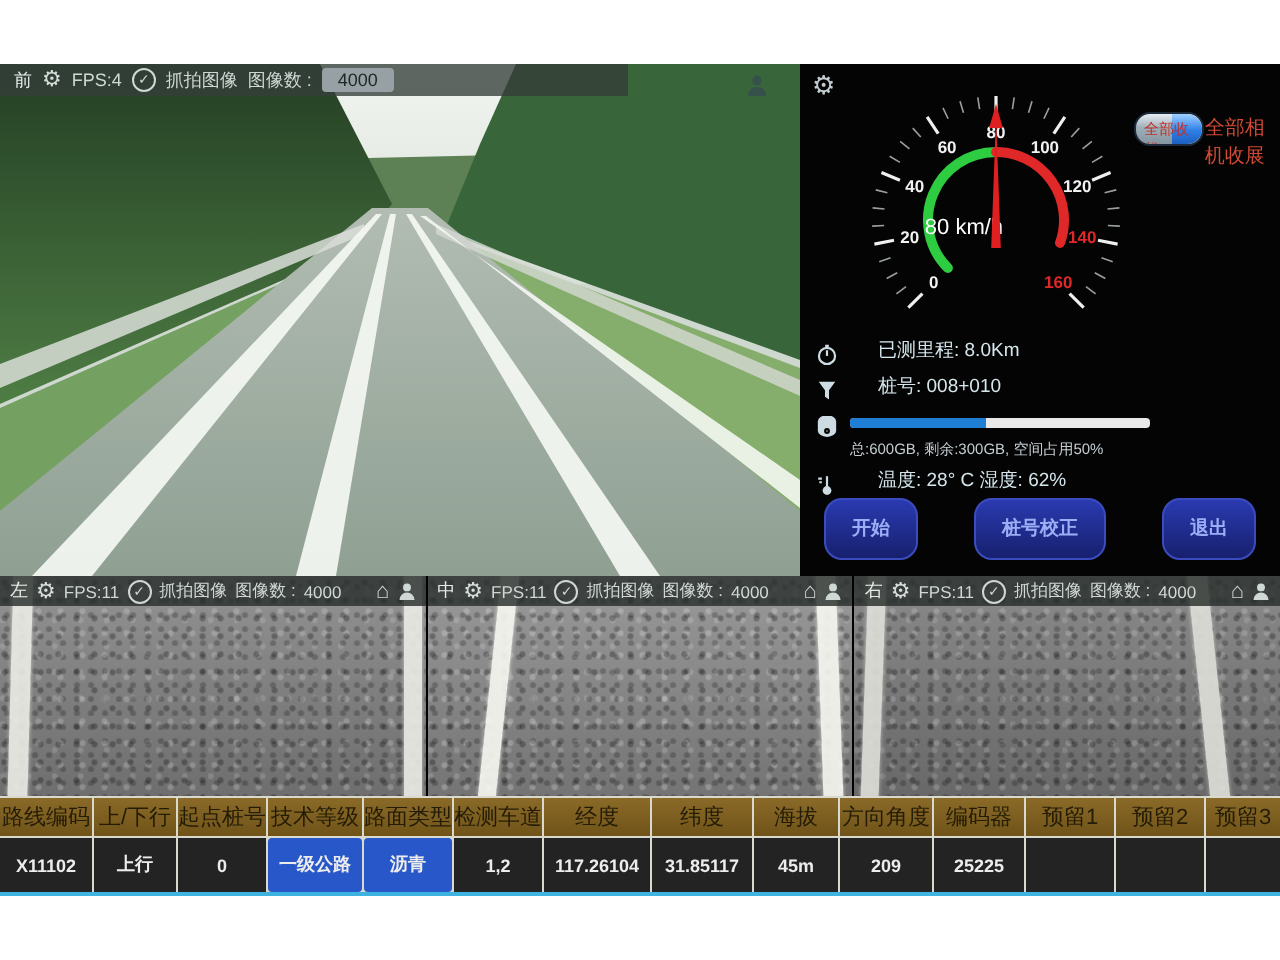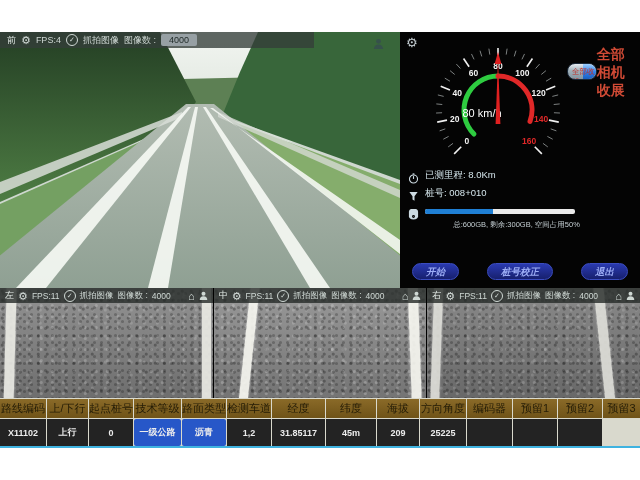--- a/index.html
+++ b/index.html
@@ -29,35 +29,35 @@
   .control-panel{position:relative;width:240px;height:256px;background:#040404;color:#d5e6ec;}
   .panel-gear{position:absolute;left:6px;top:3px;font-size:13px;color:#c2cbd0;cursor:pointer;}
   #gauge{position:absolute;left:10px;top:0px;}
   .toggles{position:absolute;right:3px;top:11px;width:70px;display:flex;flex-direction:column;gap:10px;}
   .toggle-block{display:flex;flex-direction:row;align-items:center;}
   .toggle-pill{position:relative;width:58px;height:15px;border-radius:8px;border:1px solid #1c2a3a;cursor:pointer;
     background:linear-gradient(180deg,#e8edf2 0%,#9fb0ba 45%,#8595a0 100%);overflow:hidden;}
   .toggle-pill::after{content:"";position:absolute;right:0;top:0;width:45%;height:100%;
     background:linear-gradient(180deg,#9fd0ff 0%,#2f7fe8 55%,#1b5fc0 100%);border-radius:0 8px 8px 0;}
   .pill-knob{position:absolute;left:4px;top:3px;z-index:2;font-size:7.5px;color:#c03028;letter-spacing:0;}
-  .toggle-label{margin-top:3px;font-size:14px;color:#cf4a35;font-weight:bold;}
+  .toggle-label{margin-top:14px;font-size:10px;color:#cf4a35;}
   .info-rows{position:absolute;left:8px;top:134px;width:200px;}
   .info-row{display:flex;align-items:center;gap:6px;height:18px;}
   .info-icon{width:11px;height:11px;color:#cddbe2;flex:0 0 11px;}
   .info-icon svg{width:100%;height:100%;fill:none;stroke:currentColor;stroke-width:1.2;}
   .info-icon svg .fill{fill:currentColor;stroke:none;}
-  .info-text{font-size:9.5px;color:#d5e6ec;}
+  .info-text{font-size:9.5px;color:#d5e6ec;margin-left:14px;}
   .progress{width:150px;height:5px;background:#e9e9e9;border-radius:2px;overflow:hidden;margin-top:1px;}
   .progress-fill{height:100%;background:#1f7fd4;}
-  .storage-text{font-size:7.5px;color:#c4ced2;margin:0 0 2px 17px;line-height:9px;text-align:center;}
+  .storage-text{font-size:7.5px;color:#c4ced2;margin:0 0 2px 17px;line-height:9px;}
   .panel-buttons{position:absolute;left:0;bottom:8px;width:240px;display:flex;justify-content:space-between;
     padding:0 12px;box-sizing:border-box;}
-  .pbtn{height:17px;padding:0 13px;border-radius:9px;border:1px solid #3a4cc0;cursor:pointer;
+  .pbtn{height:31px;padding:0 13px;border-radius:9px;border:1px solid #3a4cc0;cursor:pointer;
     background:linear-gradient(180deg,#2a3ab0 0%,#17206e 100%);color:#9cadf5;font-size:9.5px;font-weight:bold;
-    font-family:"Liberation Sans","DejaVu Sans",sans-serif;line-height:15px;font-style:italic;}
+    font-family:"Liberation Sans","DejaVu Sans",sans-serif;line-height:15px;}
 
   
   .bottom-row{display:flex;width:640px;height:110px;background:#000;gap:1px;}
   .road-cam{position:relative;flex:1;overflow:hidden;}
   .pavement{position:absolute;left:0;top:0;width:100%;height:100%;
     background-color:#8c8c8c;
     background-image:
       radial-gradient(circle at 25% 35%, rgba(0,0,0,.28) 1px, transparent 2px),
       radial-gradient(circle at 75% 60%, rgba(255,255,255,.22) 1px, transparent 2px),
       radial-gradient(circle at 50% 80%, rgba(0,0,0,.22) 1px, transparent 2px),
@@ -228,20 +228,30 @@
               <svg viewBox="0 0 12 12">
                   <path class="fill" d="M1 3 a5 3.4 0 0 1 10 0 v5 a5 3.4 0 0 1 -10 0 z"></path>
                   <circle cx="6" cy="8.2" r="1" stroke="#040404" fill="none"></circle>
                 </svg>
             </span>
             <div class="progress">
               <div class="progress-fill" style="width: 45%;"></div>
             </div>
           </div>
           <div class="storage-text">总:600GB, 剩余:300GB, 空间占用50%</div>
+          <div class="info-row">
+            <span class="info-icon">
+              <svg viewBox="0 0 12 12">
+                  <path d="M6 1.2 v6"></path>
+                  <circle class="fill" cx="6" cy="9" r="2.4"></circle>
+                  <path d="M3.2 2.5 h-2 M3.2 4.5 h-1.4"></path>
+                </svg>
+            </span>
+            <span class="info-text">温度: 28° C    湿度: 62%</span>
+          </div>
         </div>
 
         <div class="panel-buttons">
           <button class="pbtn">开始</button>
           <button class="pbtn">桩号校正</button>
           <button class="pbtn">退出</button>
         </div>
       </div>
     </div>
 
@@ -331,20 +341,21 @@
         <div class="th">预留2</div>
         <div class="th">预留3</div>
       </div>
       <div class="trow">
         <div class="td">X11102</div>
         <div class="td">上行</div>
         <div class="td">0</div>
         <div class="td sel">一级公路</div>
         <div class="td sel">沥青</div>
         <div class="td">1,2</div>
+        <div class="td">117.26104</div>
         <div class="td">31.85117</div>
         <div class="td">45m</div>
         <div class="td">209</div>
         <div class="td">25225</div>
         <div class="td"></div>
         <div class="td"></div>
         <div class="td"></div>
       </div>
     </div>
     <div class="blue-line"></div>

